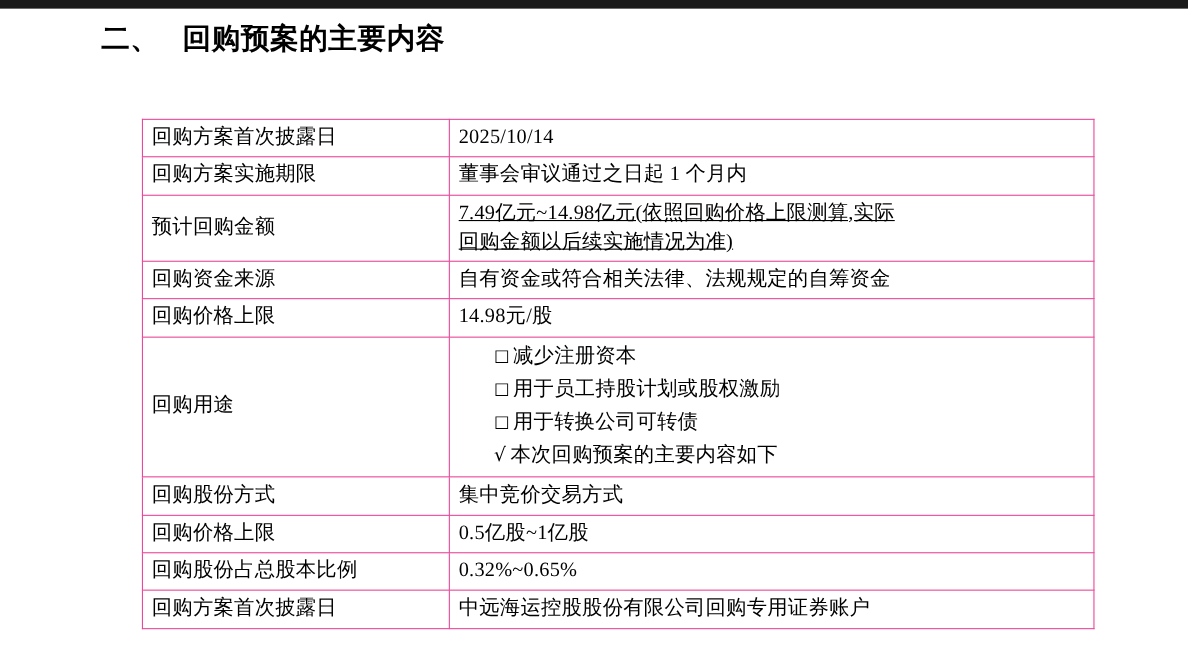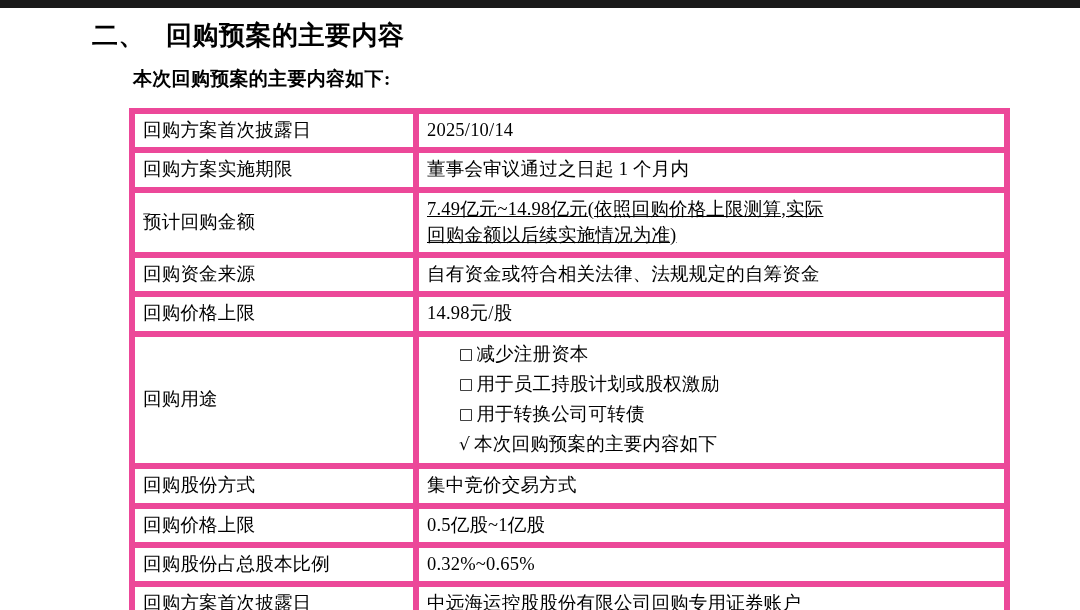--- a/index.html
+++ b/index.html
@@ -55,21 +55,21 @@
   }
   table.main-table {
     position: absolute;
     top: 100px;
     left: 129px;
     width: 831px;
     border-collapse: collapse;
     table-layout: fixed;
   }
   table.main-table td {
-    border: 6px solid #ec4899;
+    border: 1px solid #ec4899;
     padding: 3px 8px 4px 8px;
     font-size: 18.5px;
     line-height: 1.42;
     vertical-align: middle;
     letter-spacing: 0.2px;
   }
   td.label-cell {
     width: 262px;
   }
   td.value-cell {
@@ -108,21 +108,20 @@
 <body>
 
 <div class="top-bar"></div>
 
 <div class="page">
 
   <div class="section-heading">
     <span class="num">二、</span><span>回购预案的主要内容</span>
   </div>
 
-  <div class="intro-line">本次回购预案的主要内容如下:</div>
 
   <table class="main-table">
     <tbody>
       <tr>
         <td class="label-cell">回购方案首次披露日</td>
         <td class="value-cell">2025/10/14</td>
       </tr>
       <tr>
         <td class="label-cell">回购方案实施期限</td>
         <td class="value-cell">董事会审议通过之日起 1 个月内</td>

